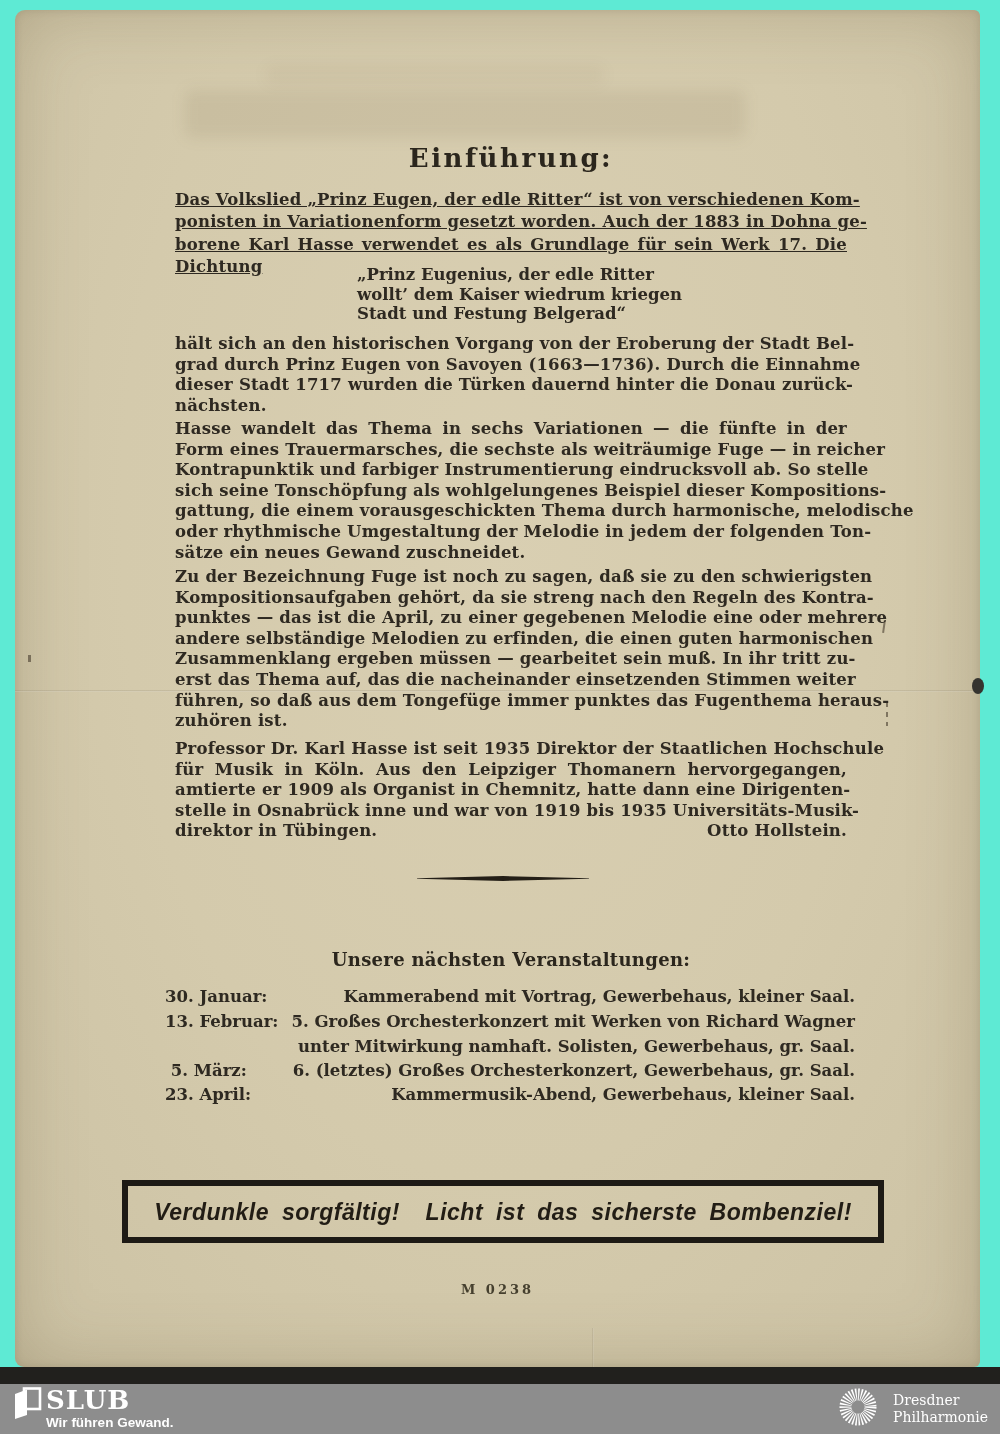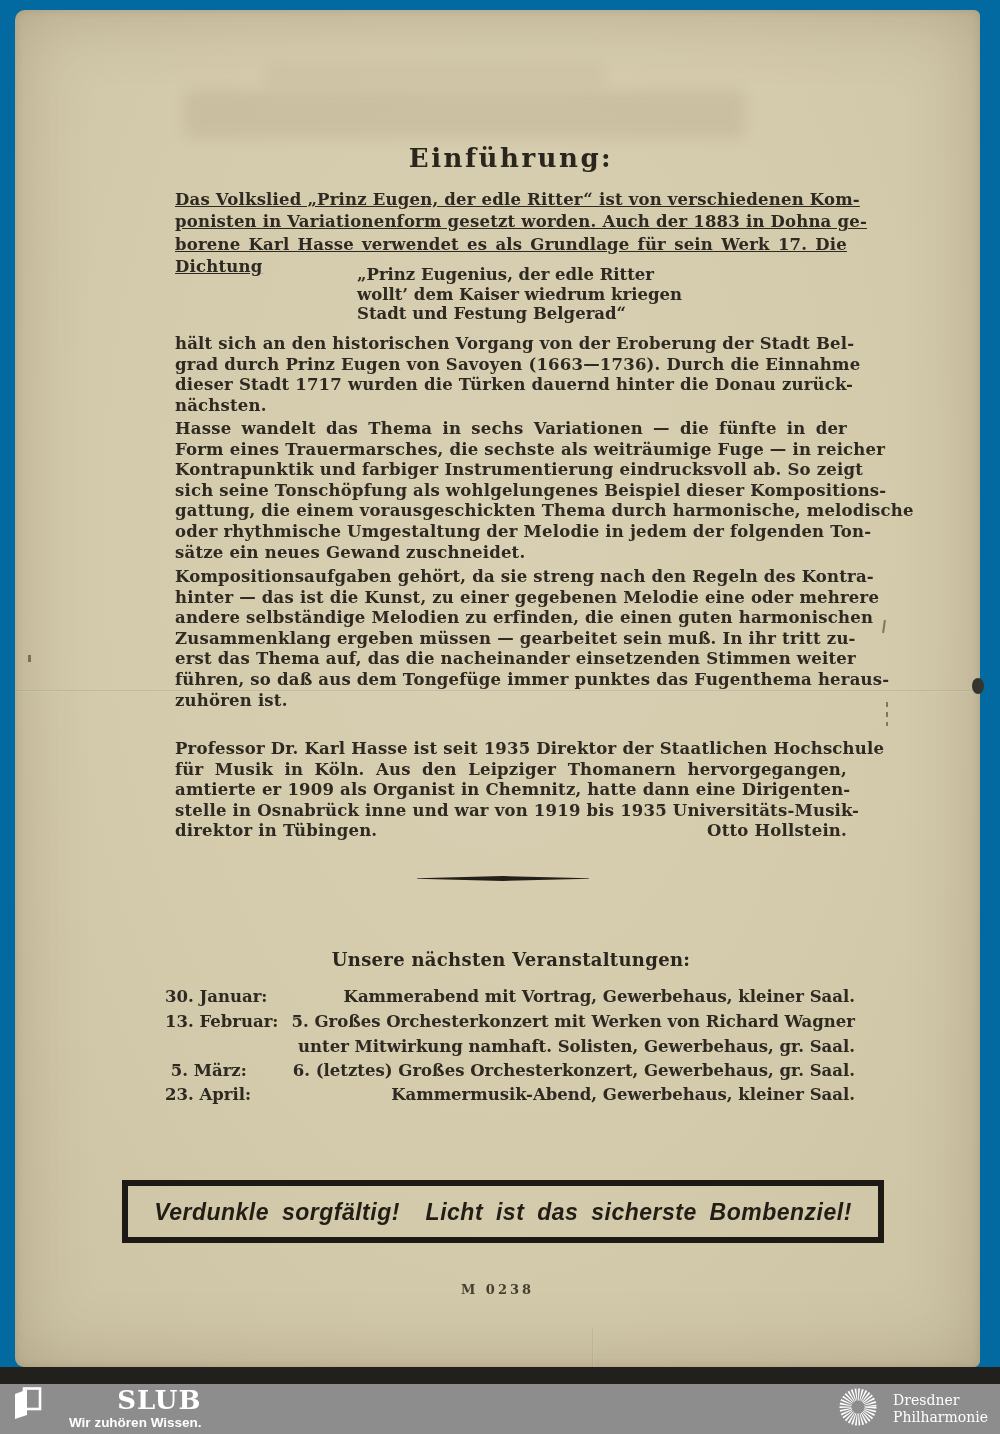--- a/index.html
+++ b/index.html
@@ -1,17 +1,17 @@
 <!DOCTYPE html>
 <html><head>
 <meta charset="utf-8">
 <style>
   html,body{margin:0;padding:0;}
   body{width:1000px;height:1434px;background:#383733;font-family:"DejaVu Serif",serif;}
-  .stage{position:relative;width:1000px;height:1434px;background:#0369a1;overflow:hidden;}
+  .stage{position:relative;width:1000px;height:1434px;background:#5eead4;overflow:hidden;}
 
   
   .paper{
     position:absolute;left:15px;top:10px;width:965px;height:1357px;
     background:radial-gradient(ellipse at 50% 38%, #d9cfb2 0%, #d4caac 55%, #ccc2a4 100%);
     border-radius:10px 6px 6px 9px;
     box-shadow:inset 0 0 70px rgba(104,90,58,.28), inset 0 0 8px rgba(80,70,45,.18);
   }
   .ghost{position:absolute;background:rgba(104,90,58,.10);filter:blur(7px);border-radius:8px;}
   .crease-h{position:absolute;left:0;top:680px;width:100%;height:2px;
@@ -60,21 +60,21 @@
   }
 
   .mark{
     position:absolute;left:0;top:1272px;width:100%;text-align:center;
     font:700 13px/16px "DejaVu Serif",serif;letter-spacing:3px;color:#453f2e;
   }
 
   
   .footer-strip{position:absolute;left:0;top:1367px;width:1000px;height:17px;background:#21201d;}
   .footer-bar{position:absolute;left:0;top:1384px;width:1000px;height:50px;background:#8d8d8d;}
-  .slub{position:absolute;left:12px;top:2px;display:flex;gap:27px;text-align:right;}
+  .slub{position:absolute;left:12px;top:2px;display:flex;gap:4px;}
   .slub-text{display:flex;flex-direction:column;}
   .slub-name{font:700 26px/28px "DejaVu Serif",serif;color:#fff;letter-spacing:1px;}
   .slub-tagline{font:700 13.5px/16px "Liberation Sans",sans-serif;color:#fff;margin-top:1px;}
   .dp{position:absolute;right:12px;top:2px;display:flex;align-items:center;gap:12px;height:46px;}
   .dp-text{font:400 14px/17px "DejaVu Serif",serif;color:#fff;}
 </style>
 </head>
 <body>
 
 <div class="stage">
@@ -117,32 +117,33 @@
           <div class="tline">grad durch Prinz Eugen von Savoyen (1663—1736). Durch die Einnahme</div>
           <div class="tline">dieser Stadt 1717 wurden die Türken dauernd hinter die Donau zurück-</div>
           <div class="tline">nächsten.</div>
         </div>
     </div>
 
     <div class="para" id="p3" style="top:409px;">
       <div data-lines="page.intro.p3_lines">
           <div class="tline">Hasse wandelt das Thema in sechs Variationen — die fünfte in der</div>
           <div class="tline">Form eines Trauermarsches, die sechste als weiträumige Fuge — in reicher</div>
-          <div class="tline">Kontrapunktik und farbiger Instrumentierung eindrucksvoll ab. So zeigt</div>
+          <div class="tline">Kontrapunktik und farbiger Instrumentierung eindrucksvoll ab. So stelle</div>
           <div class="tline">sich seine Tonschöpfung als wohlgelungenes Beispiel dieser Kompositions-</div>
           <div class="tline">gattung, die einem vorausgeschickten Thema durch harmonische, melodische</div>
           <div class="tline">oder rhythmische Umgestaltung der Melodie in jedem der folgenden Ton-</div>
           <div class="tline">sätze ein neues Gewand zuschneidet.</div>
         </div>
     </div>
 
     <div class="para" id="p4" style="top:557px;">
       <div data-lines="page.intro.p4_lines">
+          <div class="tline">Zu der Bezeichnung Fuge ist noch zu sagen, daß sie zu den schwierigsten</div>
           <div class="tline">Kompositionsaufgaben gehört, da sie streng nach den Regeln des Kontra-</div>
-          <div class="tline">hinter — das ist die Kunst, zu einer gegebenen Melodie eine oder mehrere</div>
+          <div class="tline">punktes — das ist die April, zu einer gegebenen Melodie eine oder mehrere</div>
           <div class="tline">andere selbständige Melodien zu erfinden, die einen guten harmonischen</div>
           <div class="tline">Zusammenklang ergeben müssen — gearbeitet sein muß. In ihr tritt zu-</div>
           <div class="tline">erst das Thema auf, das die nacheinander einsetzenden Stimmen weiter</div>
           <div class="tline">führen, so daß aus dem Tongefüge immer punktes das Fugenthema heraus-</div>
           <div class="tline">zuhören ist.</div>
         </div>
     </div>
 
     <div class="para" id="p5" style="top:729px;">
       <div data-lines="page.intro.p5_lines">
@@ -199,21 +200,21 @@
   <div class="footer-bar">
     <div class="slub">
       <span>
         <svg width="30" height="33" viewBox="0 0 30 33">
           <rect x="12" y="2.5" width="16" height="20.5" fill="none" stroke="#ffffff" stroke-width="2.6"></rect>
           <polygon points="3,8 15,3.5 15,29 3,33" fill="#ffffff"></polygon>
         </svg>
       </span>
       <span class="slub-text">
         <span class="slub-name">SLUB</span>
-        <span class="slub-tagline">Wir zuhören Wissen.</span>
+        <span class="slub-tagline">Wir führen Gewand.</span>
       </span>
     </div>
 
     <div class="dp">
       <span>
         <svg width="46" height="46" viewBox="0 0 46 46">
           <circle cx="23" cy="23" r="12.5" fill="none" stroke="#ffffff" stroke-width="12" stroke-dasharray="1.25 1.3"></circle>
         </svg>
       </span>
       <span class="dp-text">

